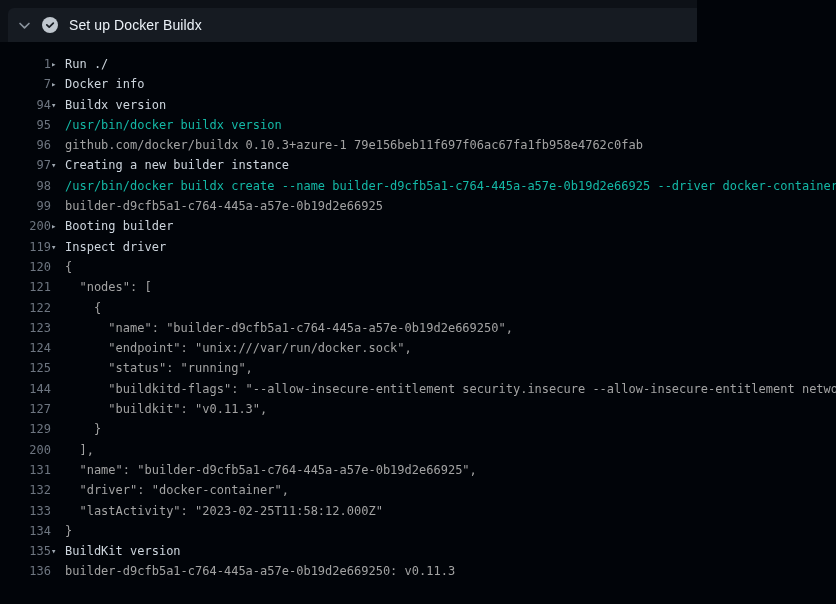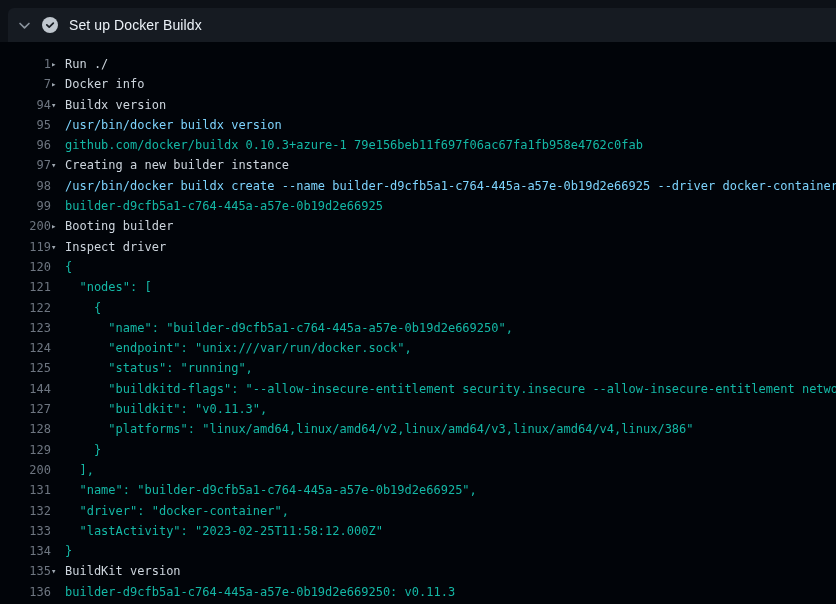--- a/index.html
+++ b/index.html
@@ -2,21 +2,21 @@
 <html><head>
 <meta charset="utf-8">
 <style>
   * { margin:0; padding:0; box-sizing:border-box; }
   html,body { width:836px; height:604px; overflow:hidden; }
   body { background:#010409; font-family:"Liberation Sans", sans-serif; }
 
   .header-band {
     background:#0d1117;
     padding:8px 0 0 8px;
-    width:836px;
+    width:697px;
   }
   .step-header {
     height:34px;
     background:#161b22;
     border-top-left-radius:6px;
     display:flex;
     align-items:center;
     padding-left:10px;
     cursor:pointer;
   }
@@ -45,22 +45,22 @@
   }
   .num {
     flex:none;
     width:51px;
     text-align:right;
     color:#6e7681;
     text-decoration:none;
     cursor:pointer;
   }
   .content { overflow:hidden; }
-  .content.output  { color:#14b8a6; padding-left:14px; }
-  .content.command { color:#7dd3fc; padding-left:14px; }
+  .content.output  { color:#a3a3a3; padding-left:14px; }
+  .content.command { color:#14b8a6; padding-left:14px; }
   .content.group   { color:#cdd5dd; cursor:pointer; }
   .arrow {
     display:inline-block;
     width:14px;
     font-size:9px;
     color:#9ea7b0;
     vertical-align:1px;
   }
 </style>
 </head>
@@ -96,21 +96,20 @@
       <div class="line"><a class="num">200</a><span class="content group"><span class="arrow">▸</span><span>Booting builder</span></span></div>
       <div class="line"><a class="num">119</a><span class="content group"><span class="arrow">▾</span><span>Inspect driver</span></span></div>
       <div class="line"><a class="num">120</a><span class="content output">{</span></div>
       <div class="line"><a class="num">121</a><span class="content output">  "nodes": [</span></div>
       <div class="line"><a class="num">122</a><span class="content output">    {</span></div>
       <div class="line"><a class="num">123</a><span class="content output">      "name": "builder-d9cfb5a1-c764-445a-a57e-0b19d2e669250",</span></div>
       <div class="line"><a class="num">124</a><span class="content output">      "endpoint": "unix:///var/run/docker.sock",</span></div>
       <div class="line"><a class="num">125</a><span class="content output">      "status": "running",</span></div>
       <div class="line"><a class="num">144</a><span class="content output">      "buildkitd-flags": "--allow-insecure-entitlement security.insecure --allow-insecure-entitlement network.host",</span></div>
       <div class="line"><a class="num">127</a><span class="content output">      "buildkit": "v0.11.3",</span></div>
-      <div class="line"><a class="num">128</a><span class="content output">      "platforms": "linux/amd64,linux/amd64/v2,linux/amd64/v3,linux/amd64/v4,linux/386"</span></div>
       <div class="line"><a class="num">129</a><span class="content output">    }</span></div>
       <div class="line"><a class="num">200</a><span class="content output">  ],</span></div>
       <div class="line"><a class="num">131</a><span class="content output">  "name": "builder-d9cfb5a1-c764-445a-a57e-0b19d2e66925",</span></div>
       <div class="line"><a class="num">132</a><span class="content output">  "driver": "docker-container",</span></div>
       <div class="line"><a class="num">133</a><span class="content output">  "lastActivity": "2023-02-25T11:58:12.000Z"</span></div>
       <div class="line"><a class="num">134</a><span class="content output">}</span></div>
       <div class="line"><a class="num">135</a><span class="content group"><span class="arrow">▾</span><span>BuildKit version</span></span></div>
       <div class="line"><a class="num">136</a><span class="content output">builder-d9cfb5a1-c764-445a-a57e-0b19d2e669250: v0.11.3</span></div>
     </div>
 </div>

